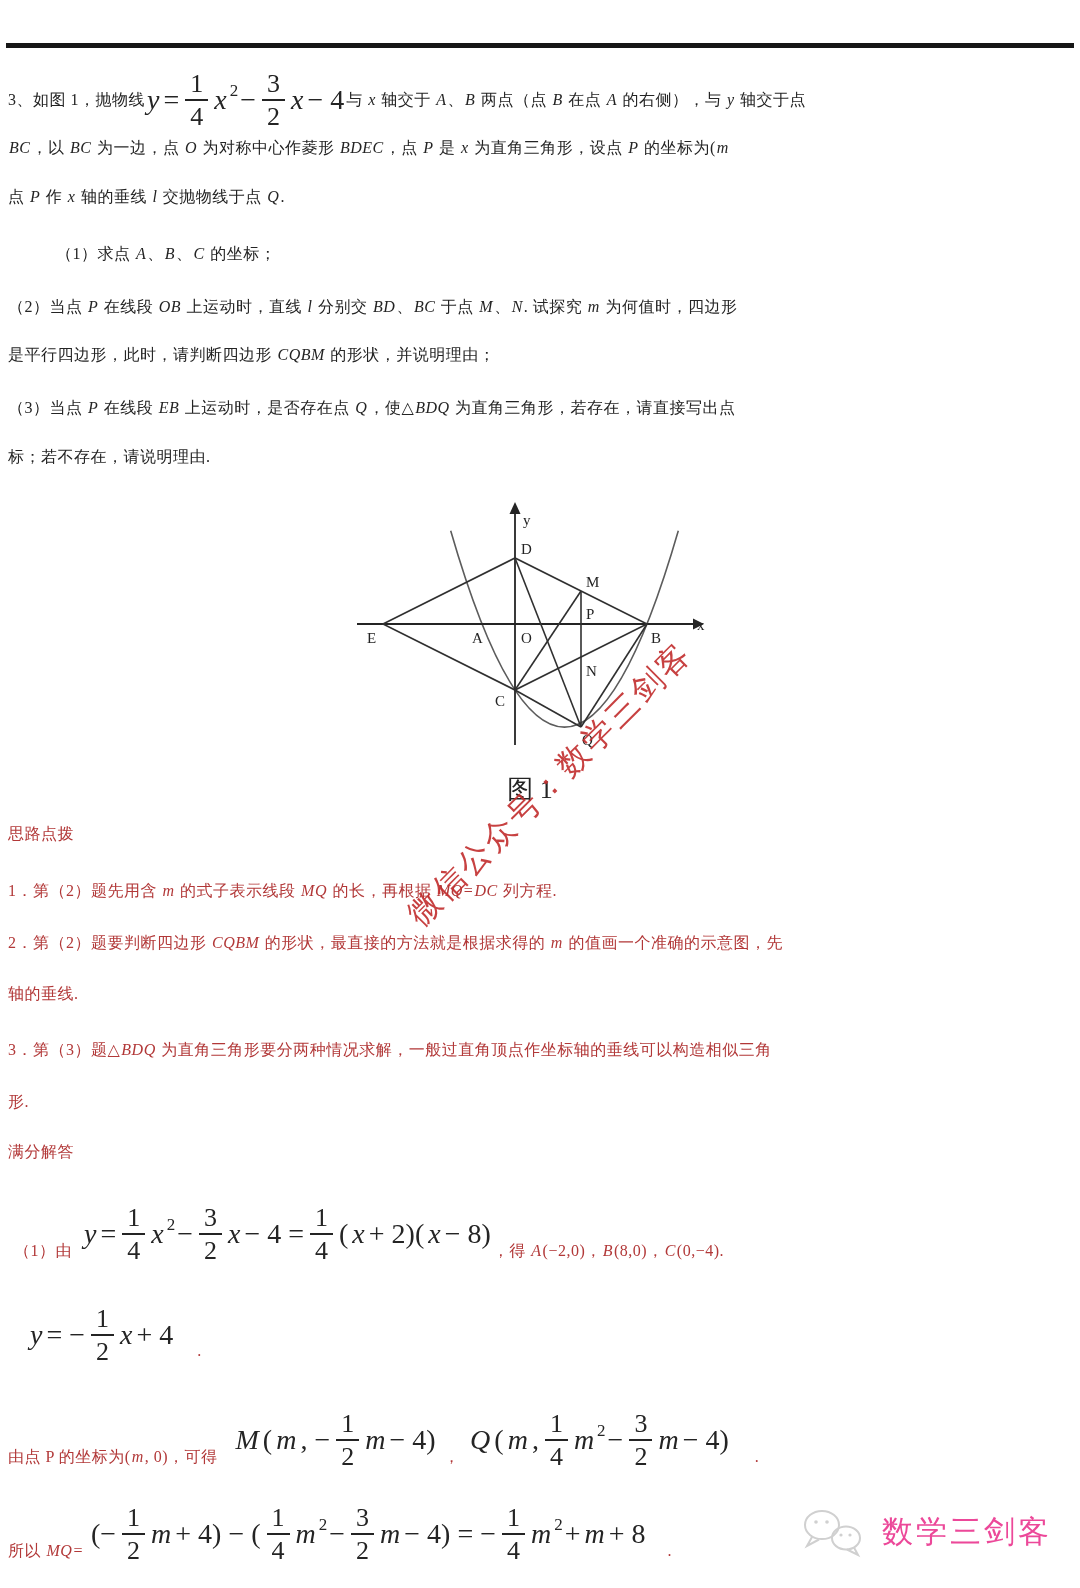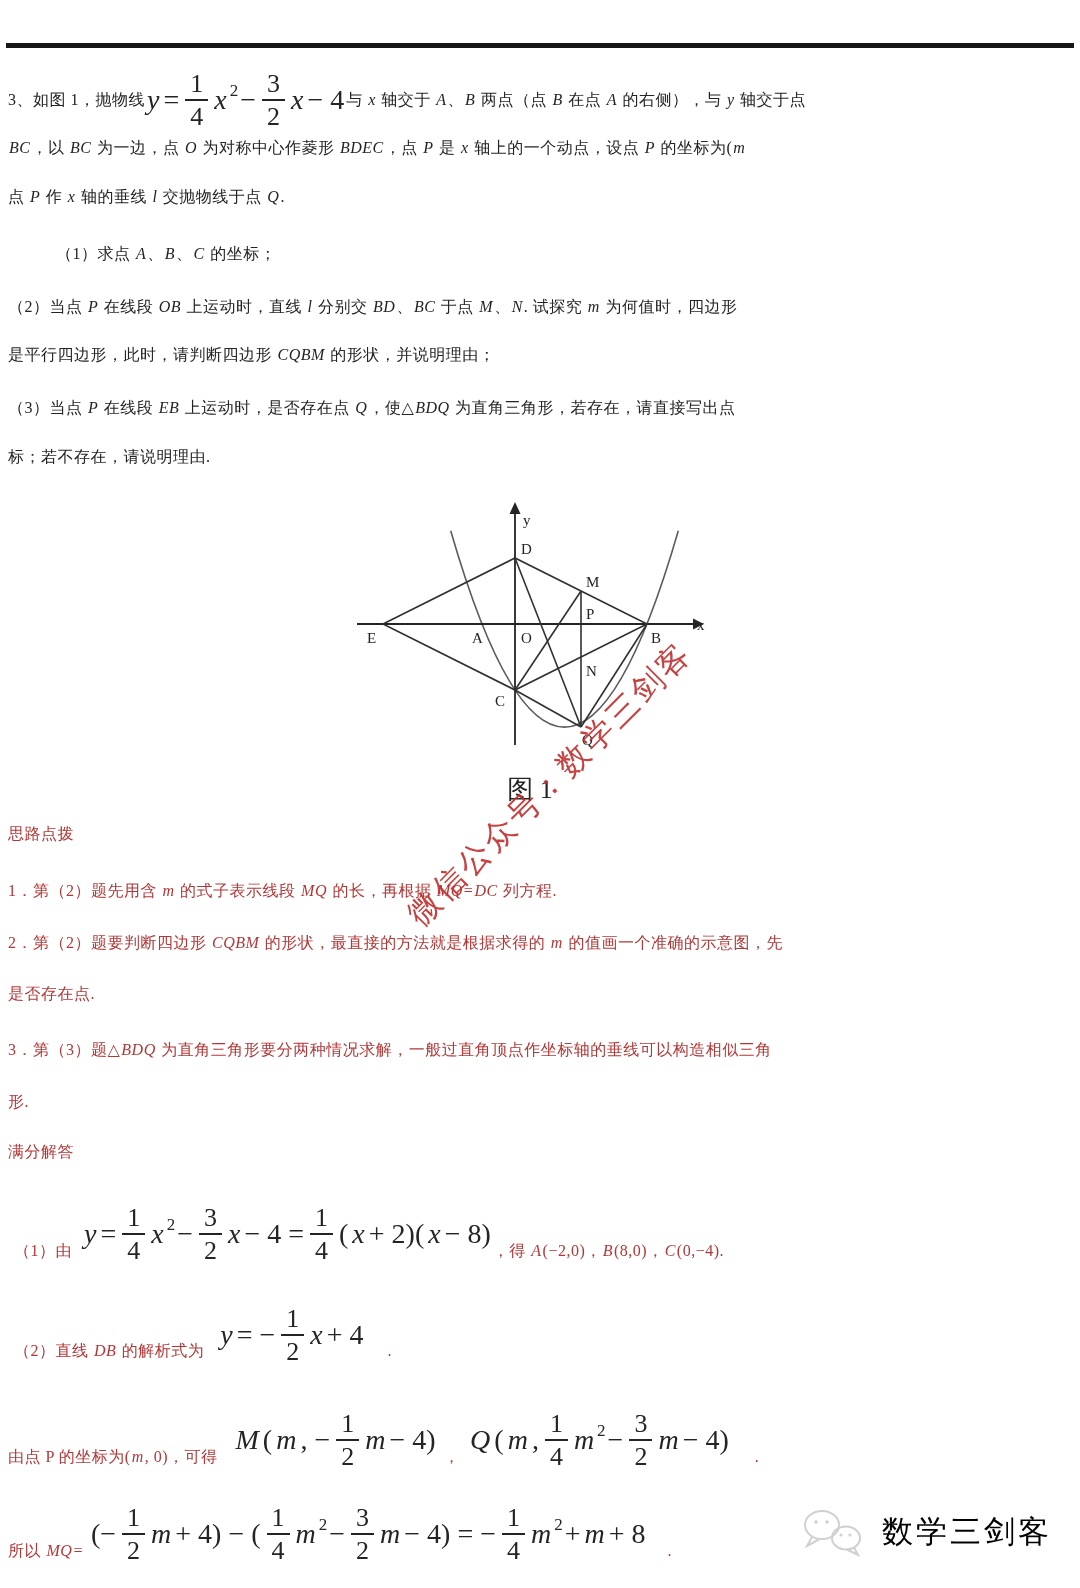--- a/index.html
+++ b/index.html
@@ -26,21 +26,21 @@
   .watermark{
     font-size:32px;color:#c33131;letter-spacing:3px;white-space:nowrap;
     transform:rotate(-45deg);text-align:center;opacity:0.92;z-index:5;
   }
   .figure-svg{z-index:1;}
   .figure-svg text{font-size:15px;fill:#242424;font-family:"Liberation Serif","DejaVu Serif",serif;}
   .figure-svg .ln{stroke:#303030;stroke-width:1.6;fill:none;}
   .figure-svg .ax{stroke:#242424;stroke-width:1.8;fill:none;}
   .figure-svg .ah{fill:#242424;stroke:none;}
   .figure-svg .pb{stroke:#5c5c5c;stroke-width:1.6;fill:none;}
-  .footer{display:flex;align-items:center;gap:10px;color:#000000;font-size:31px;letter-spacing:3px;}
+  .footer{display:flex;align-items:center;gap:10px;color:#ec4899;font-size:31px;letter-spacing:3px;}
   .footer svg{display:block;}
 </style>
 </head>
 <body>
 
 <div class="abs toprule" style="top:43px;left:6px;width:1068px;height:5px;"></div>
 
 <div class="abs row" style="top:56px;left:8px;height:88px;">
   <span class="line"><span>3、如图 1，抛物线</span></span>
   <span class="formula">
@@ -55,21 +55,21 @@
       <span class="tx">−</span>
       <span class="frac">
         <span class="num">3</span>
         <span class="den">2</span>
       </span>
       <span class="it">x</span>
       <span class="tx">− 4</span>
     </span>
   <span class="line"><span>与 </span><i>x</i><span> 轴交于 </span><i>A</i><span>、</span><i>B</i><span> 两点（点 </span><i>B</i><span> 在点 </span><i>A</i><span> 的右侧），与 </span><i>y</i><span> 轴交于点 </span></span>
 </div>
-<div class="abs line" style="top:131px;left:8px;"><span></span><i>BC</i><span>，以 </span><i>BC</i><span> 为一边，点 </span><i>O</i><span> 为对称中心作菱形 </span><i>BDEC</i><span>，点 </span><i>P</i><span> 是 </span><i>x</i><span> 轴上的一个动点，设点 </span><i>P</i><span> 的坐标为(</span><i>m</i></div>
+<div class="abs line" style="top:131px;left:8px;"><span></span><i>BC</i><span>，以 </span><i>BC</i><span> 为一边，点 </span><i>O</i><span> 为对称中心作菱形 </span><i>BDEC</i><span>，点 </span><i>P</i><span> 是 </span><i>x</i><span> 为直角三角形，设点 </span><i>P</i><span> 的坐标为(</span><i>m</i></div>
 <div class="abs line" style="top:180px;left:8px;"><span>点 </span><i>P</i><span> 作 </span><i>x</i><span> 轴的垂线 </span><i>l</i><span> 交抛物线于点 </span><i>Q</i><span>.</span></div>
 <div class="abs line" style="top:237px;left:8px;margin-left:48px;"><span>（1）求点 </span><i>A</i><span>、</span><i>B</i><span>、</span><i>C</i><span> 的坐标；</span></div>
 <div class="abs line" style="top:290px;left:8px;"><span>（2）当点 </span><i>P</i><span> 在线段 </span><i>OB</i><span> 上运动时，直线 </span><i>l</i><span> 分别交 </span><i>BD</i><span>、</span><i>BC</i><span> 于点 </span><i>M</i><span>、</span><i>N</i><span>. 试探究 </span><i>m</i><span> 为何值时，四边形 </span><span></span></div>
 <div class="abs line" style="top:338px;left:8px;"><span>是平行四边形，此时，请判断四边形 </span><i>CQBM</i><span> 的形状，并说明理由；</span></div>
 <div class="abs line" style="top:391px;left:8px;"><span>（3）当点 </span><i>P</i><span> 在线段 </span><i>EB</i><span> 上运动时，是否存在点 </span><i>Q</i><span>，使△</span><i>BDQ</i><span> 为直角三角形，若存在，请直接写出点 </span></div>
 <div class="abs line" style="top:440px;left:8px;"><span>标；若不存在，请说明理由.</span></div>
 
 <svg class="abs figure-svg" style="top:497px;left:345px;" width="370" height="258" viewBox="0 0 370 258">
 
   <path class="pb" d="M105.7,33.7 Q219.5,426.5 333.3,33.7"></path>
@@ -101,21 +101,21 @@
   <text x="237" y="248">Q</text>
 </svg>
 
 <div class="abs caption" style="top:772px;left:345px;width:370px;">图 1</div>
 
 <div class="abs watermark" style="top:762px;left:328px;width:444px;">微信公众号：数学三剑客</div>
 
 <div class="abs line red" style="top:817px;left:8px;"><span>思路点拨</span></div>
 <div class="abs line red" style="top:874px;left:8px;text-align:center;"><span>1．第（2）题先用含 </span><i>m</i><span> 的式子表示线段 </span><i>MQ</i><span> 的长，再根据 </span><i>MQ</i><span>=</span><i>DC</i><span> 列方程.</span></div>
 <div class="abs line red" style="top:926px;left:8px;"><span>2．第（2）题要判断四边形 </span><i>CQBM</i><span> 的形状，最直接的方法就是根据求得的 </span><i>m</i><span> 的值画一个准确的示意图，先</span></div>
-<div class="abs line red" style="top:977px;left:8px;"><span>是否存在点.</span></div>
+<div class="abs line red" style="top:977px;left:8px;"><span>轴的垂线.</span></div>
 <div class="abs line red" style="top:1033px;left:8px;"><span>3．第（3）题△</span><i>BDQ</i><span> 为直角三角形要分两种情况求解，一般过直角顶点作坐标轴的垂线可以构造相似三角</span></div>
 <div class="abs line red" style="top:1085px;left:8px;"><span>形.</span></div>
 
 <div class="abs line red" style="top:1135px;left:8px;"><span>满分解答</span></div>
 
 <div class="abs row" style="top:1190px;left:14px;height:88px;">
   <span class="line red label-low"><span>（1）由</span></span>
   <span class="formula" style="margin-left:10px;">
       <span class="it">y</span>
       <span class="tx">=</span>
@@ -139,21 +139,20 @@
       <span class="tx">(</span>
       <span class="it">x</span>
       <span class="tx">+ 2)(</span>
       <span class="it">x</span>
       <span class="tx">− 8)</span>
     </span>
   <span class="line red label-low" style=""><span>，得 </span><i>A</i><span>(−2,0)，</span><i>B</i><span>(8,0)，</span><i>C</i><span>(0,−4).</span></span>
 </div>
 
 <div class="abs row" style="top:1292px;left:14px;height:86px;">
-  <span class="line red label-low"><span>（2）直线 </span><i>DB</i><span> 的解析式为</span></span>
   <span class="formula" style="margin-left:14px;">
       <span class="it">y</span>
       <span class="tx">= −</span>
       <span class="frac">
         <span class="num">1</span>
         <span class="den">2</span>
       </span>
       <span class="it">x</span>
       <span class="tx">+ 4</span>
     </span>

